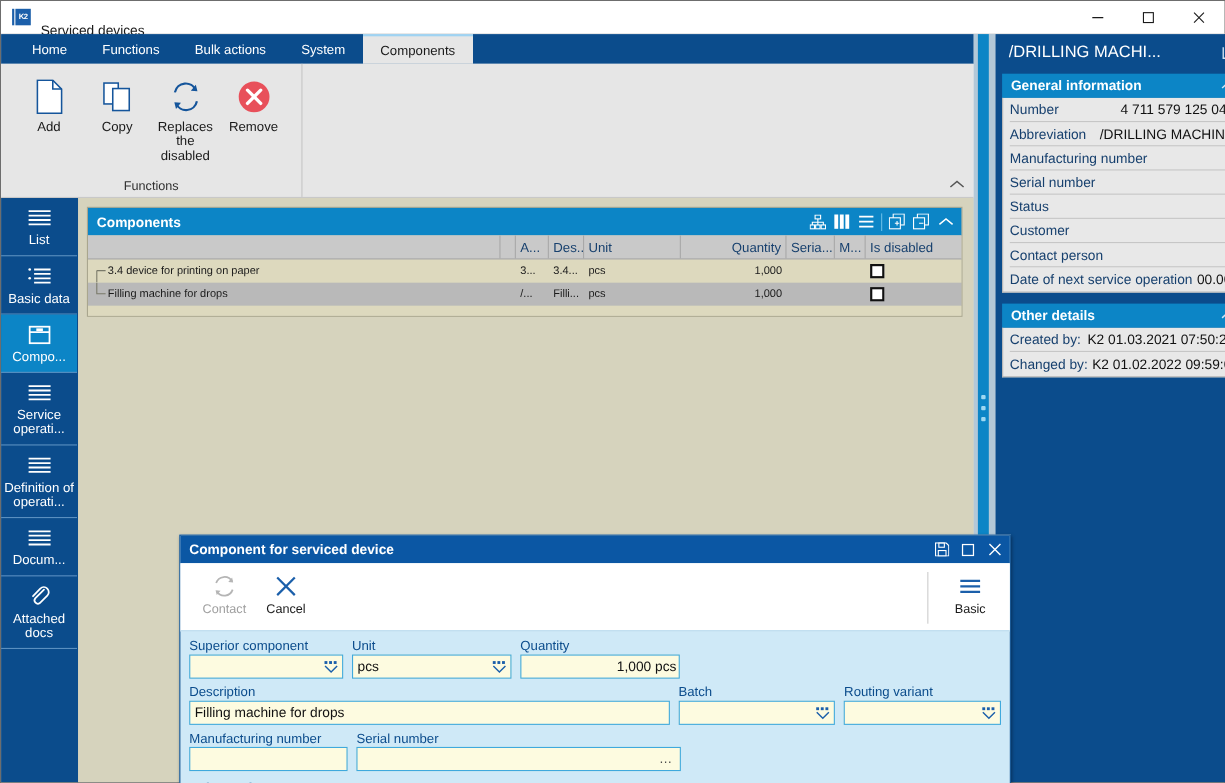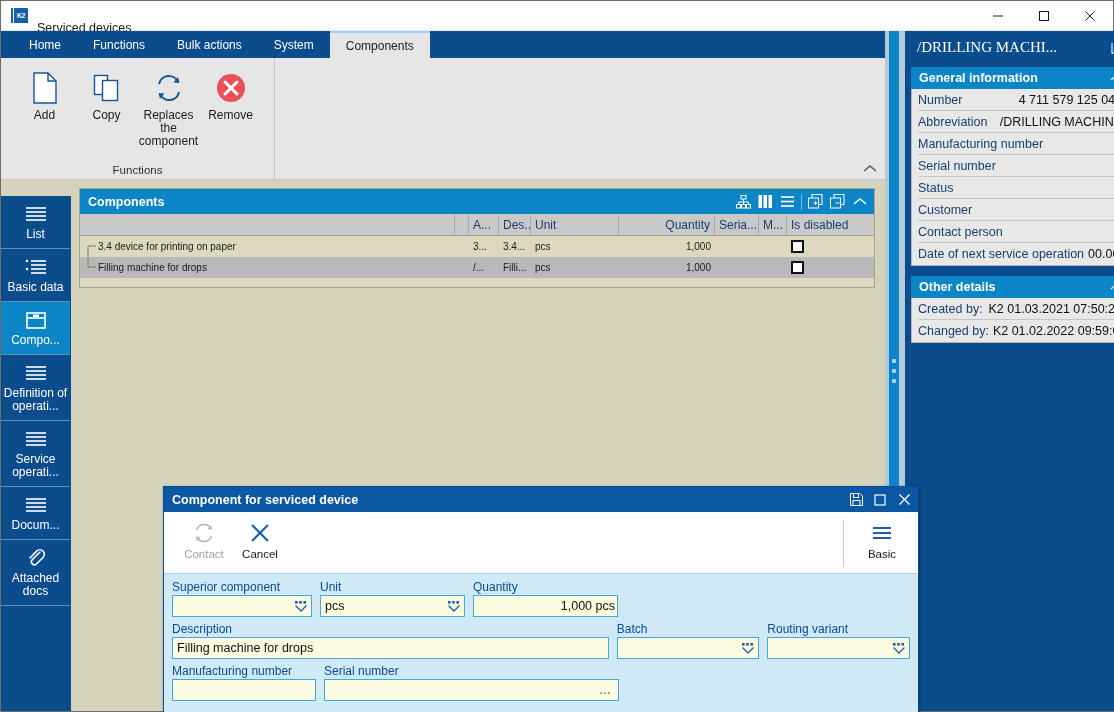--- a/index.html
+++ b/index.html
@@ -93,21 +93,20 @@
 
   
   .work {
     flex:1; display:flex; min-height:0;
     background:#d6d3bd;
   }
   .navbar {
     width:70px; flex:0 0 70px; background:#0b4c8c;
     display:flex; flex-direction:column;
     border-right:1px solid #0b4c8c;
-    margin-top:16px;
   }
   .navitem {
     padding:6px 2px 7px 2px; color:#ffffff; text-align:center;
     border-bottom:1px solid #5a8fc0;
     display:flex; flex-direction:column; align-items:center;
     line-height:13px; font-size:12px;
     overflow:hidden;
   }
   .navitem.active { background:#0c85c6; }
   .navitem .ico { height:24px; display:flex; align-items:center; justify-content:center; margin-bottom:2px; }
@@ -205,21 +204,21 @@
 
   
   .rightpanel {
     width:230px; flex:0 0 230px; background:#0b4c8c;
     display:flex; flex-direction:column; padding:0;
   }
   .rp-head {
     height:32px; display:flex; align-items:center; padding:0 8px 0 12px;
     color:#ffffff;
   }
-  .rp-head .t { flex:1; font-size:15px; white-space:nowrap; overflow:hidden;font-family:Liberation Serif, serif; }
+  .rp-head .t { flex:1; font-size:15px; white-space:nowrap; overflow:hidden; }
   .rp-sect { margin:4px 6px 0 6px; }
   .rp-sect-head {
     height:22px; background:#0c85c6; color:#fff; font-weight:bold; font-size:12.5px;
     display:flex; align-items:center; padding:0 4px 0 8px;
   }
   .rp-sect-head .t { flex:1; }
   .rp-body { background:#e8e8e8; border:1px solid #b6b6b6; border-top:none; padding:0 6px; }
   .rp-line {
     height:22px; display:flex; align-items:center;
     border-bottom:1px solid #c6c6c6; font-size:12.5px; color:#17406e;
@@ -298,21 +297,21 @@
 
             <div class="rbtn">
               <div class="ico">
                 <svg width="30" height="30" viewBox="0 0 30 30">
                   <path d="M5 11 A10 10 0 0 1 24 9" fill="none" stroke="#15559b" stroke-width="2"></path>
                   <path d="M25 19 A10 10 0 0 1 6 21" fill="none" stroke="#15559b" stroke-width="2"></path>
                   <path d="M24 4 L25.5 10 L19.5 9.5 Z" fill="#15559b"></path>
                   <path d="M6 26 L4.5 20 L10.5 20.5 Z" fill="#15559b"></path>
                 </svg>
               </div>
-              <div class="lbl">Replaces the component</div>
+              <div class="lbl">Replaces the disabled</div>
             </div>
 
             <div class="rbtn">
               <div class="ico">
                 <svg width="32" height="32" viewBox="0 0 32 32">
                   <circle cx="16" cy="16" r="14" fill="#e8505a"></circle>
                   <line x1="10" y1="10" x2="22" y2="22" stroke="#fff" stroke-width="3" stroke-linecap="round"></line>
                   <line x1="22" y1="10" x2="10" y2="22" stroke="#fff" stroke-width="3" stroke-linecap="round"></line>
                 </svg>
               </div>
@@ -380,35 +379,35 @@
             <div class="ico">
               <svg width="24" height="18" viewBox="0 0 24 18">
                 <g stroke="#fff" stroke-width="1.6">
                   <line x1="2" y1="3" x2="22" y2="3"></line>
                     <line x1="2" y1="7" x2="22" y2="7"></line>
                   <line x1="2" y1="11" x2="22" y2="11"></line>
                     <line x1="2" y1="15" x2="22" y2="15"></line>
                 </g>
               </svg>
             </div>
-            <div class="lbl">Definition of operati...</div>
+            <div class="lbl">Service operati...</div>
           </div>
 
           <div class="navitem">
             <div class="ico">
               <svg width="24" height="18" viewBox="0 0 24 18">
                 <g stroke="#fff" stroke-width="1.6">
                   <line x1="2" y1="3" x2="22" y2="3"></line>
                     <line x1="2" y1="7" x2="22" y2="7"></line>
                   <line x1="2" y1="11" x2="22" y2="11"></line>
                     <line x1="2" y1="15" x2="22" y2="15"></line>
                 </g>
               </svg>
             </div>
-            <div class="lbl">Service operati...</div>
+            <div class="lbl">Definition of operati...</div>
           </div>
 
           <div class="navitem">
             <div class="ico">
               <svg width="24" height="18" viewBox="0 0 24 18">
                 <g stroke="#fff" stroke-width="1.6">
                   <line x1="2" y1="3" x2="22" y2="3"></line>
                     <line x1="2" y1="7" x2="22" y2="7"></line>
                   <line x1="2" y1="11" x2="22" y2="11"></line>
                     <line x1="2" y1="15" x2="22" y2="15"></line>

